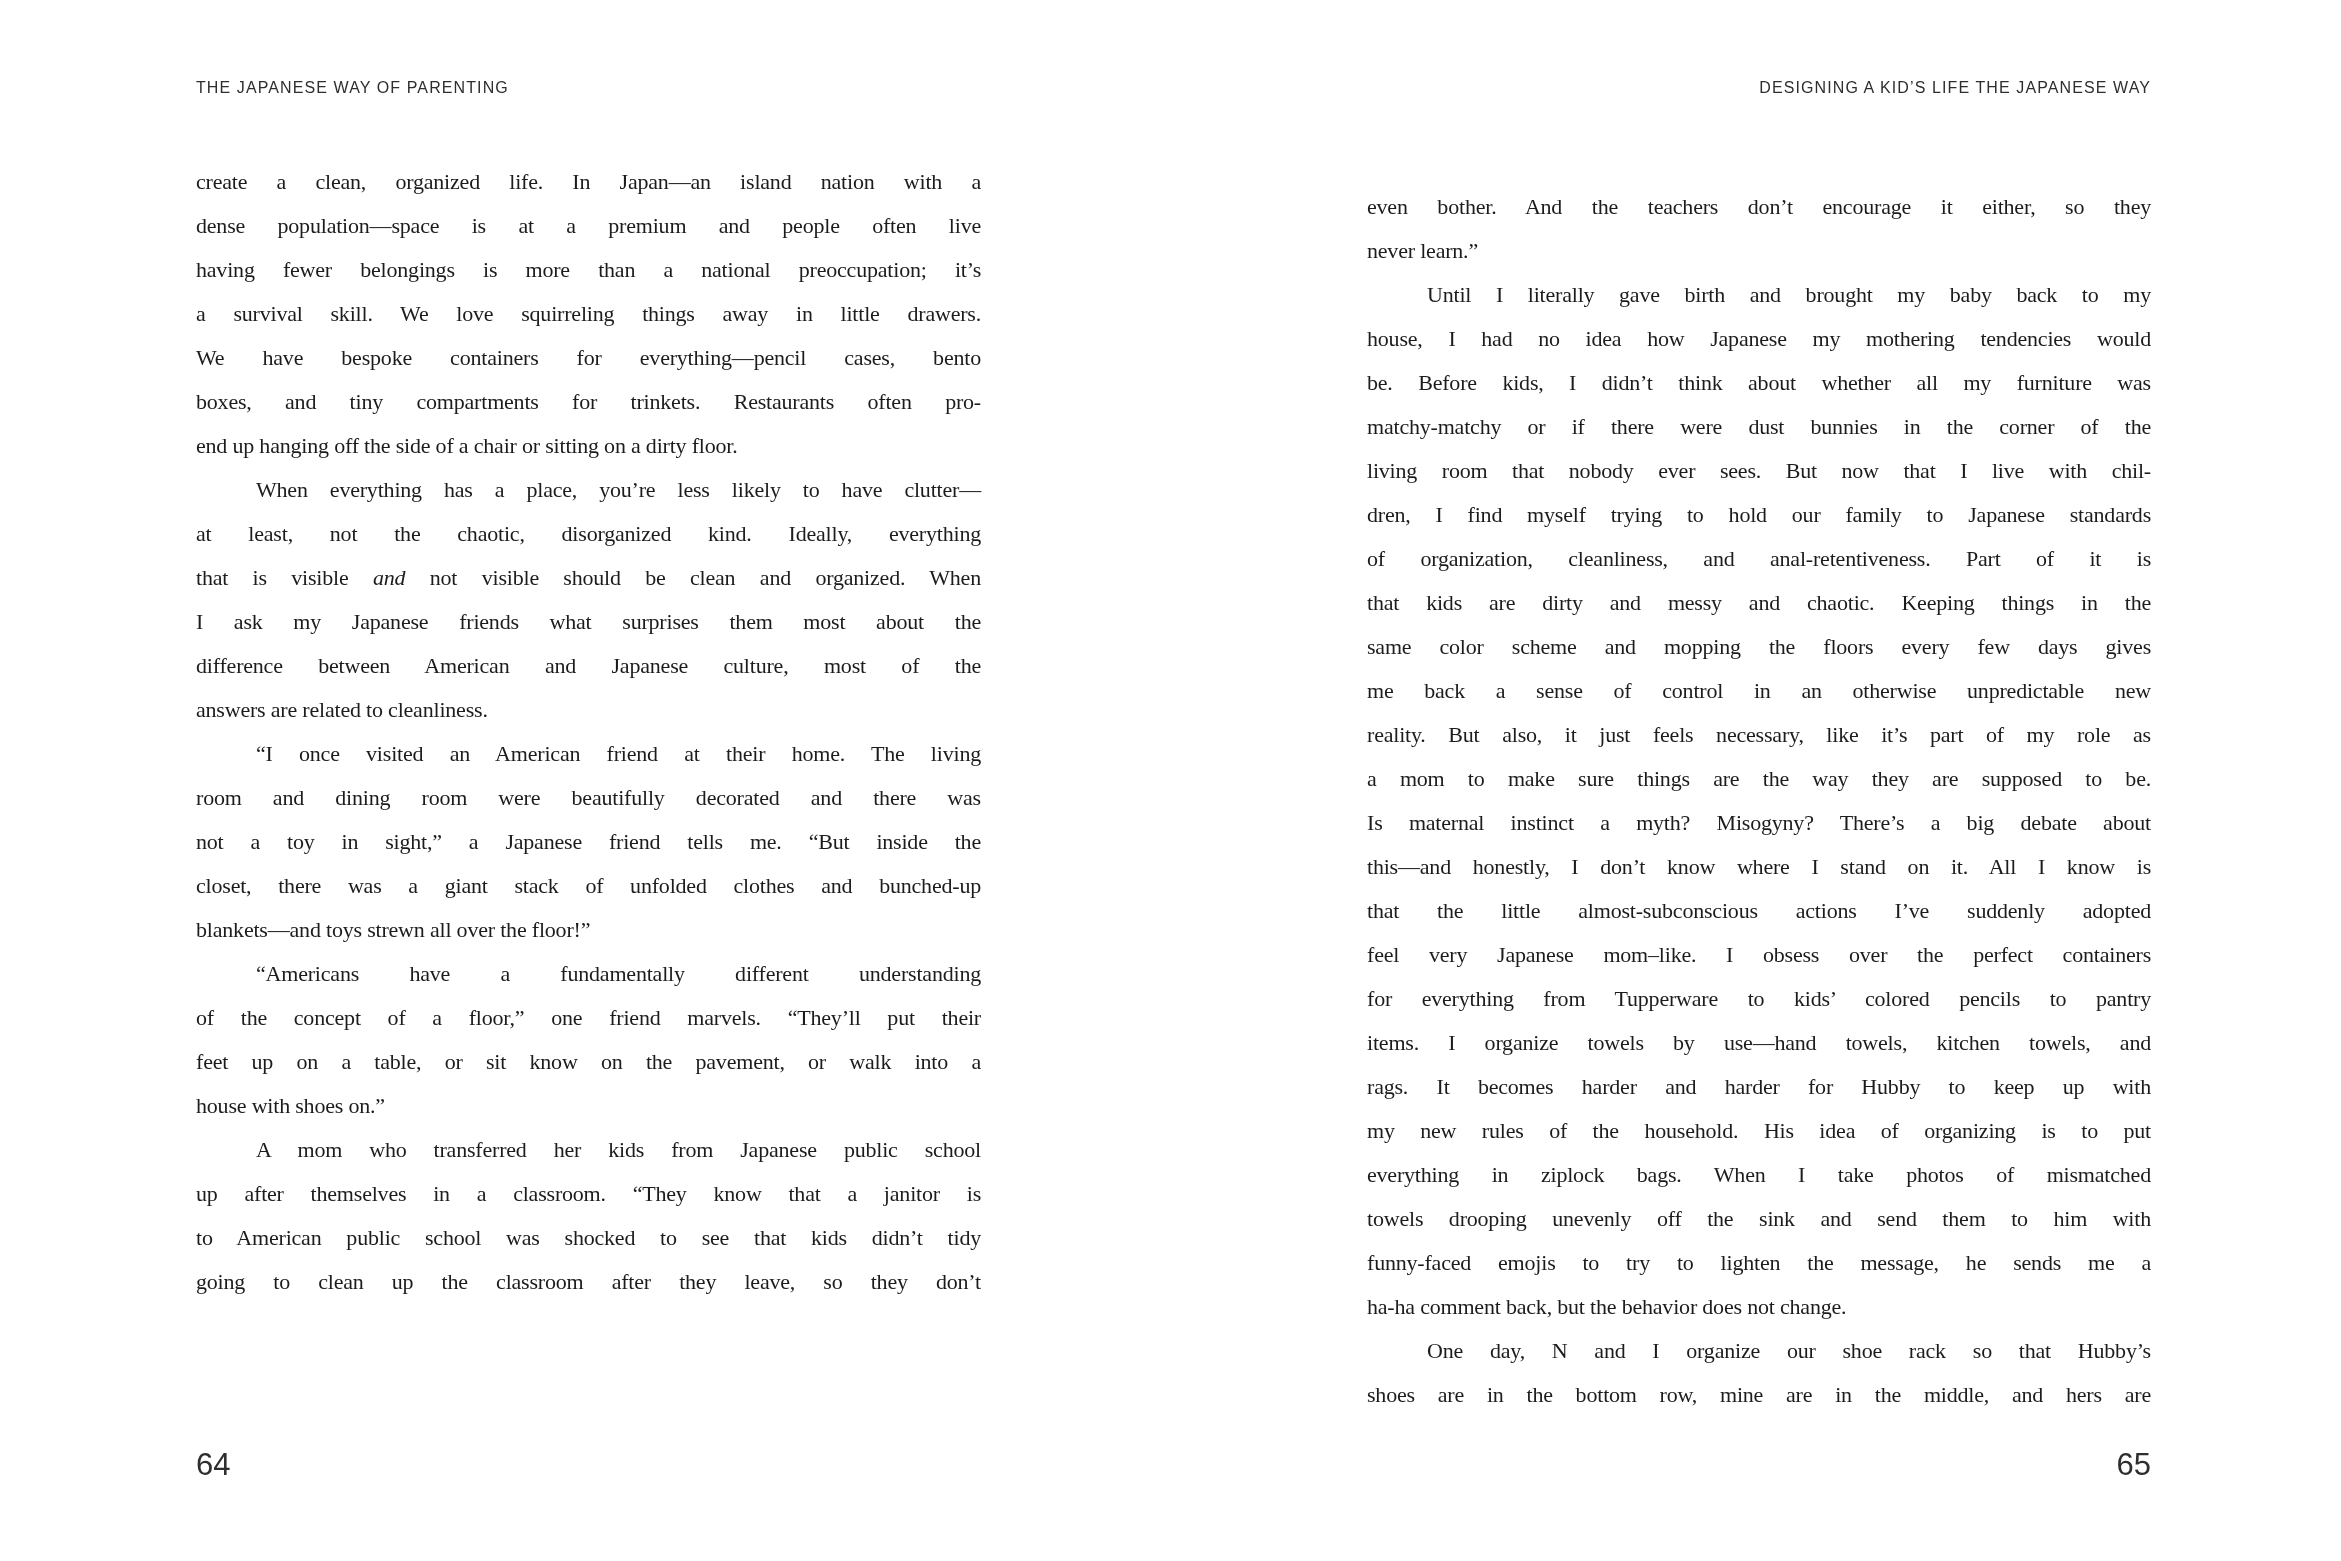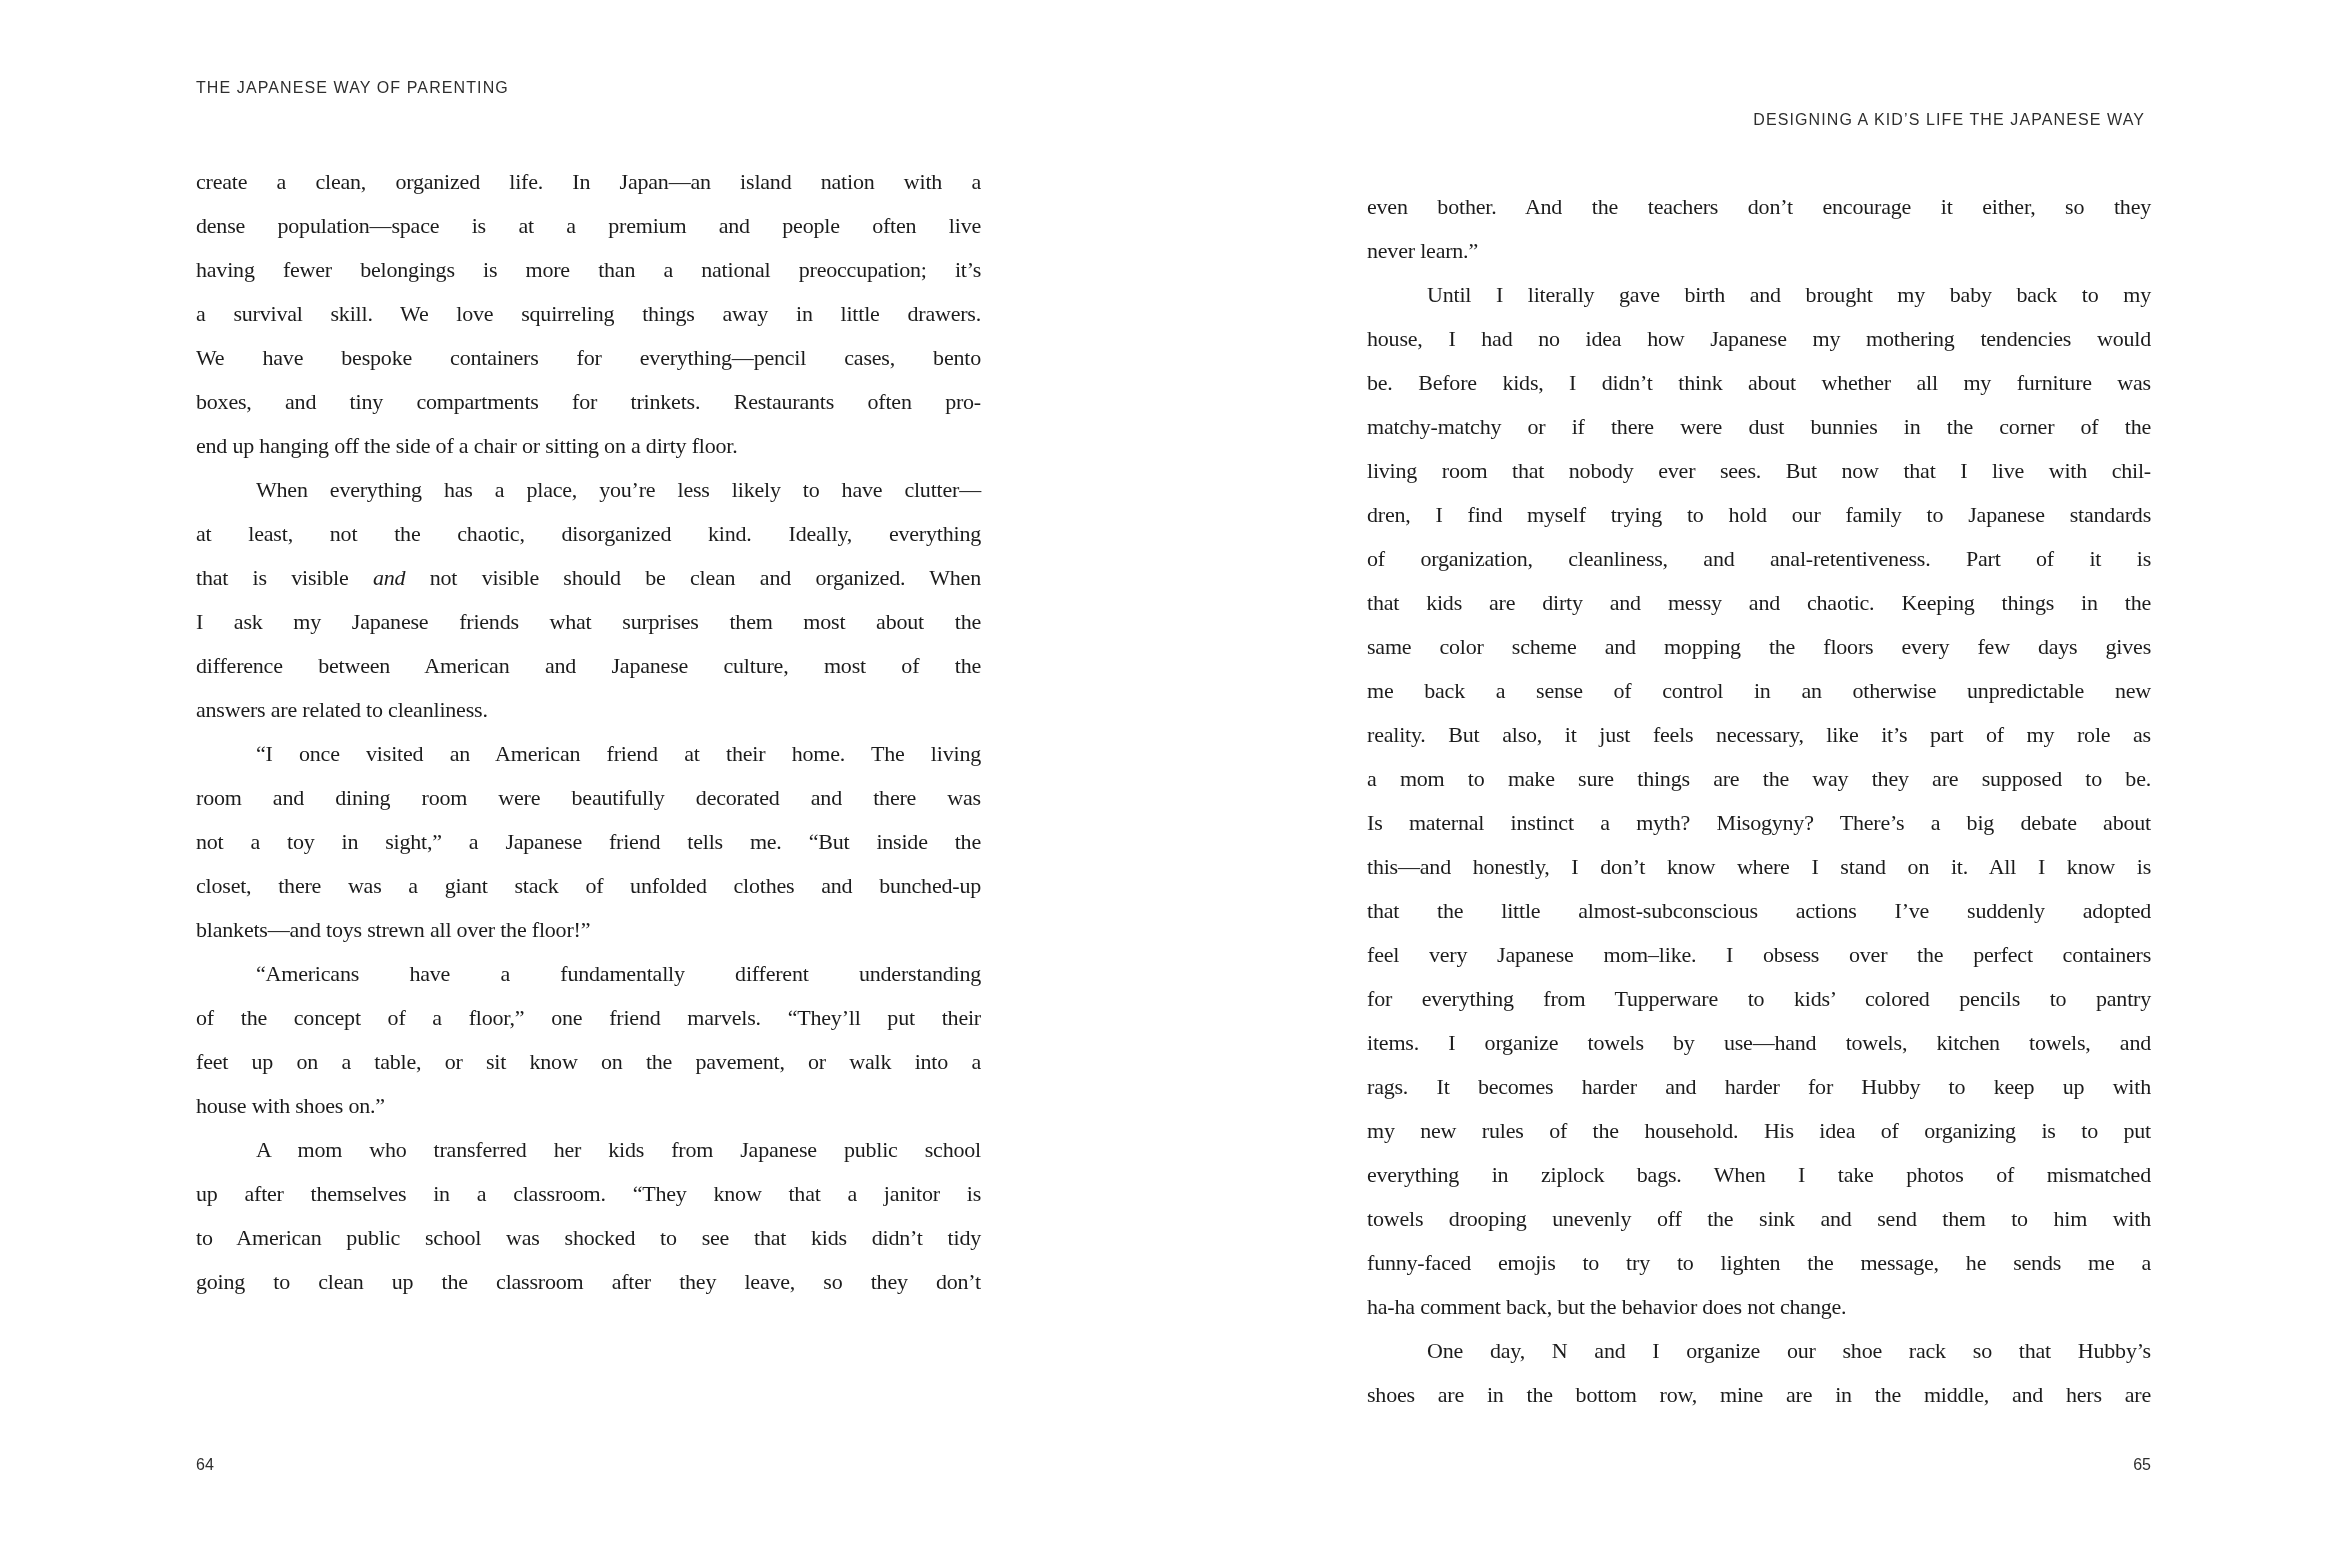--- a/index.html
+++ b/index.html
@@ -16,21 +16,21 @@
     position: absolute;
     top: 77px;
     font-family: "Liberation Sans", sans-serif;
     font-size: 16px;
     line-height: 21.6px;
     letter-spacing: 1.1px;
     color: #2e2e2e;
     white-space: nowrap;
   }
   .running-header.left  { left: 196px; }
-  .running-header.right { right: 197px; margin-top: 32px; }
+  .running-header.right { right: 191px; }
 
   .text-column {
     position: absolute;
     top: 160px;
     color: #1c1c1c;
   }
   #col-left  { left: 196px;  width: 785px; }
   #col-right { left: 1367px; width: 784px; margin-top: 25px; }
 
   .line {
@@ -44,21 +44,21 @@
     white-space: normal;
   }
   .line.end { text-align-last: left; }
   .line.indent { padding-left: 60px; }
   .line i { font-style: italic; }
 
   .page-number {
     position: absolute;
     top: 1451px;
     font-family: "Liberation Sans", sans-serif;
-    font-size: 16px;
+    font-size: 31px;
     line-height: 27px;
     color: #2e2e2e;
   }
   .page-number.left  { left: 196px; }
   .page-number.right { right: 191px; }
 </style>
 </head>
 <body>
 
 <div class="spread">

